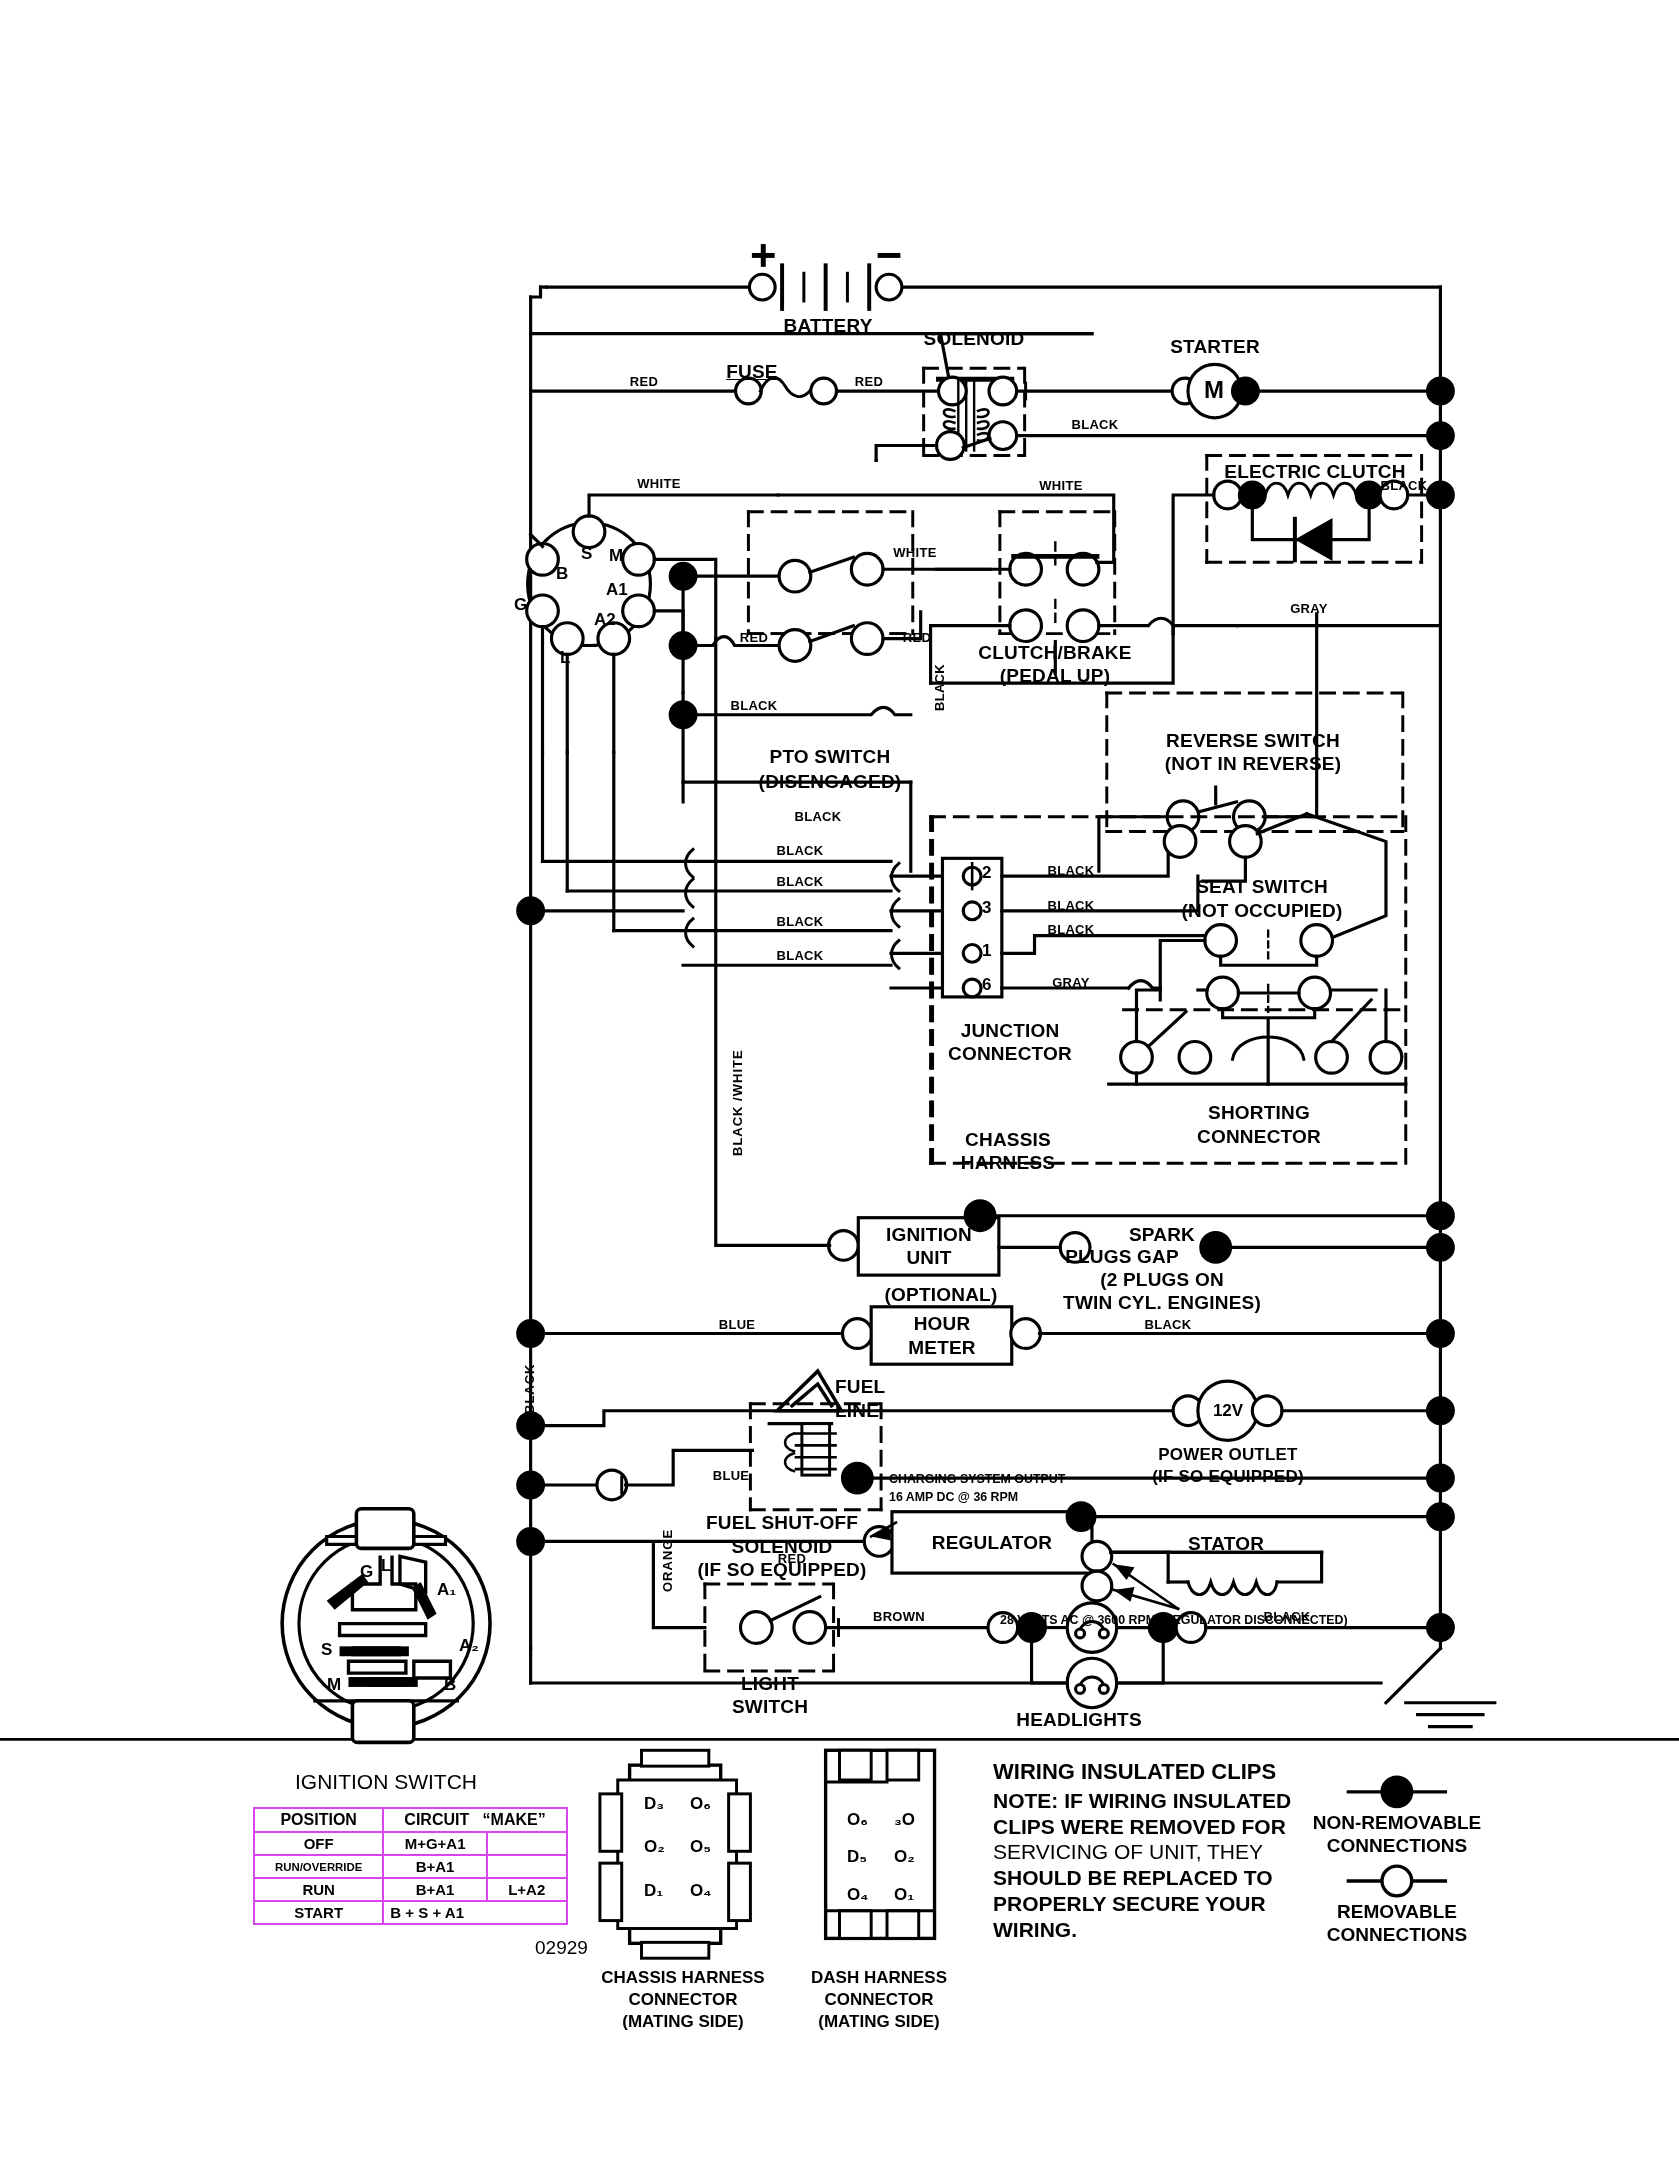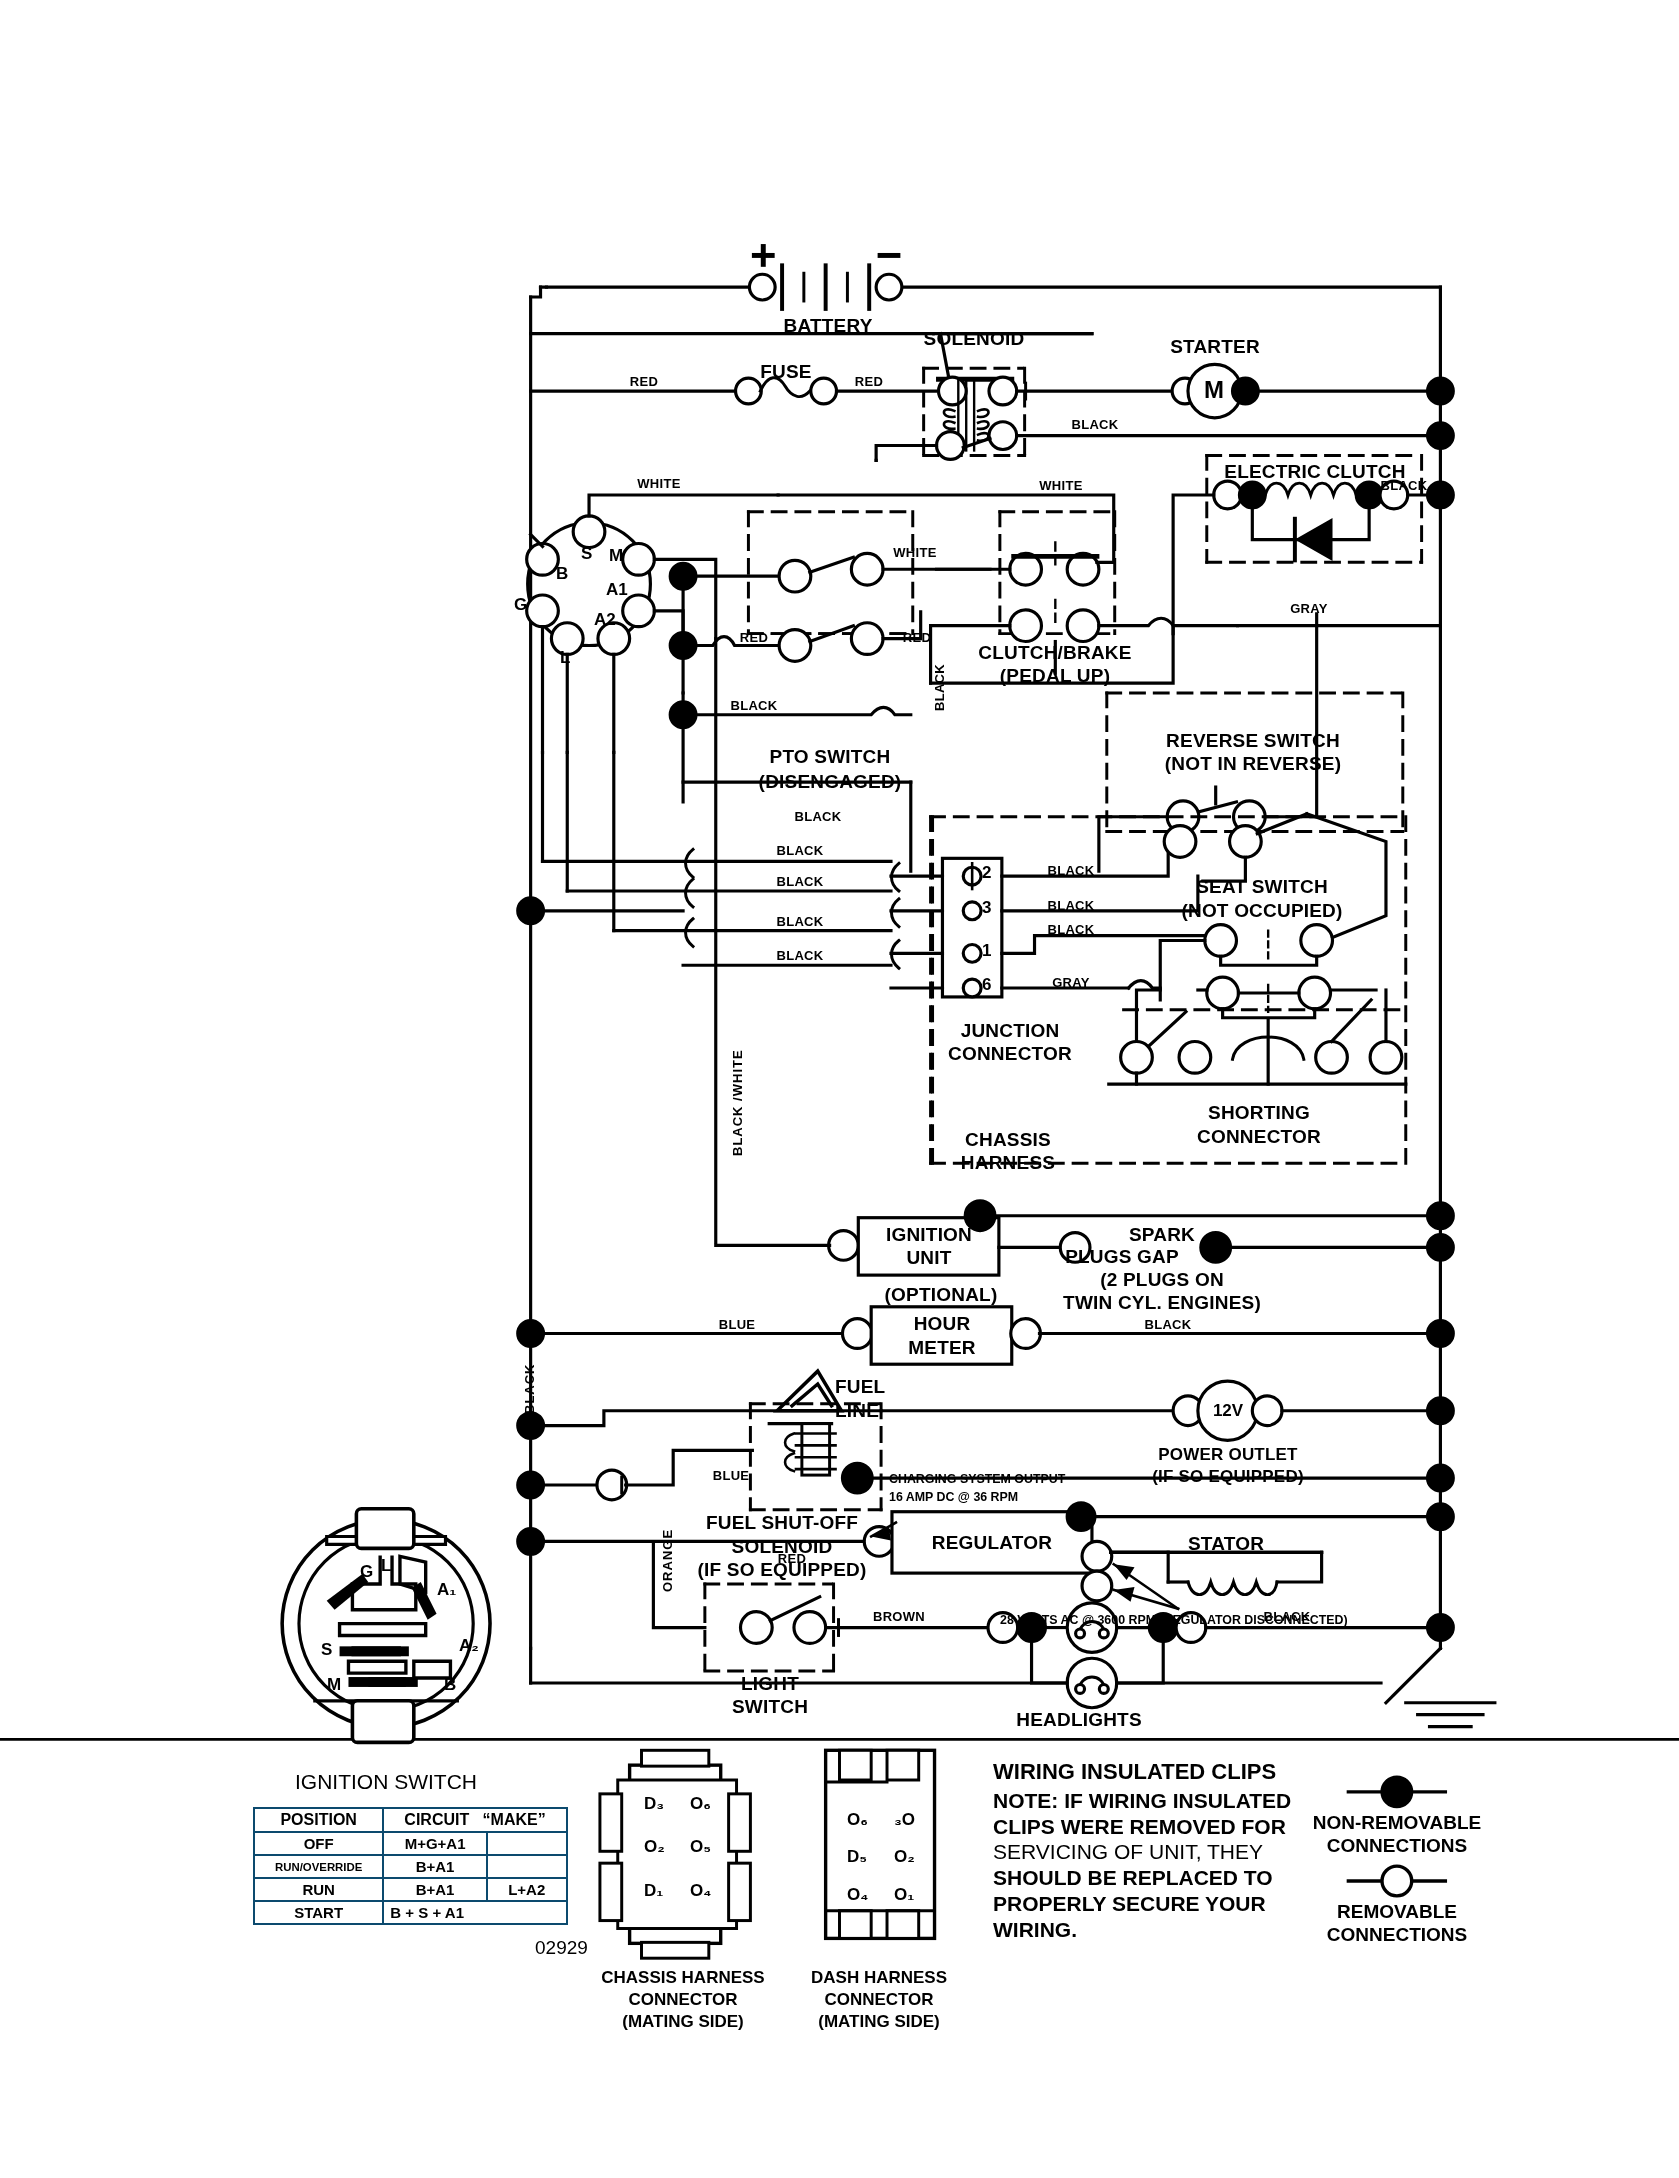--- a/index.html
+++ b/index.html
@@ -8,21 +8,21 @@
   svg{position:absolute;left:0;top:0;}
   .lbl{position:absolute;font-family:"Liberation Sans",sans-serif;color:#000;white-space:pre;line-height:1.12;}
   .wire{font-size:13px;font-weight:bold;letter-spacing:0.3px;}
   .comp{font-size:19px;font-weight:bold;letter-spacing:0.2px;}
   .comp-sm{font-size:16px;font-weight:bold;}
   .tiny{font-size:12.4px;font-weight:bold;}
   .ctr{text-align:center;transform:translateX(-50%);}
   .vert{transform:rotate(-90deg);transform-origin:left top;}
   .term{font-size:17px;font-weight:bold;}
   table.igtable{position:absolute;border-collapse:collapse;}
-  table.igtable td,table.igtable th{border:2px solid #0c4a6e;font-family:"Liberation Sans",sans-serif;
+  table.igtable td,table.igtable th{border:2px solid #d946ef;font-family:"Liberation Sans",sans-serif;
      font-size:15px;font-weight:bold;text-align:center;padding:2px 20px;color:#000;margin-left:16px;}
   table.igtable th{font-size:16px;}
 </style>
 </head>
 <body>
 
 <div id="page">
 
 <svg width="1679" height="2178" viewBox="0 0 1696 2200">
   <g fill="none" stroke="#000" stroke-width="3.2" stroke-linecap="square">
@@ -461,21 +461,21 @@
 
     <line x1="1362" y1="1810" x2="1460" y2="1810" stroke-width="3.4"></line>
     <circle cx="1411" cy="1810" r="15" fill="#000"></circle>
     <line x1="1362" y1="1900" x2="1394" y2="1900" stroke-width="3.4"></line>
     <line x1="1428" y1="1900" x2="1460" y2="1900" stroke-width="3.4"></line>
     <circle cx="1411" cy="1900" r="15" fill="#fff" stroke="#000" stroke-width="3.4"></circle>
   </g>
 </svg>
 
 <div class="lbl comp ctr" style="left:828px;top:315px;">BATTERY</div>
-<div class="lbl comp ctr" style="left:786px;top:361px;">FUSE</div>
+<div class="lbl comp ctr" style="left:752px;top:361px;text-decoration:underline;">FUSE</div>
 <div class="lbl comp ctr" style="left:974px;top:328px;">SOLENOID</div>
 <div class="lbl comp ctr" style="left:1215px;top:336px;">STARTER</div>
 <div class="lbl" style="left:1204px;top:377px;font-size:24px;font-weight:bold;">M</div>
 <div class="lbl comp ctr" style="left:1315px;top:461px;">ELECTRIC CLUTCH</div>
 
 <div class="lbl wire ctr" style="left:644px;top:375px;">RED</div>
 <div class="lbl wire ctr" style="left:869px;top:375px;">RED</div>
 <div class="lbl wire ctr" style="left:1095px;top:418px;">BLACK</div>
 <div class="lbl wire ctr" style="left:1404px;top:479px;">BLACK</div>
 <div class="lbl wire ctr" style="left:659px;top:477px;">WHITE</div>

